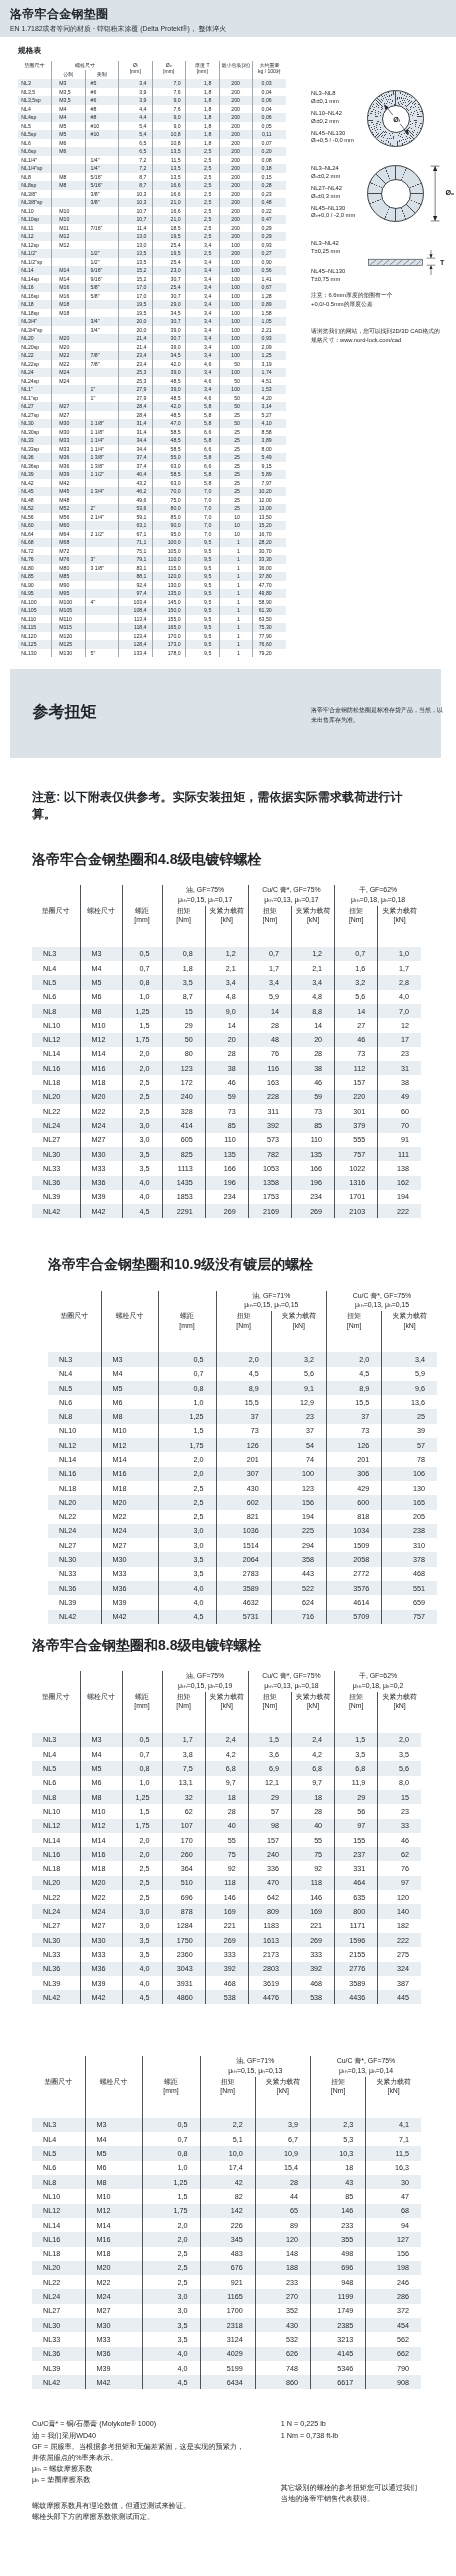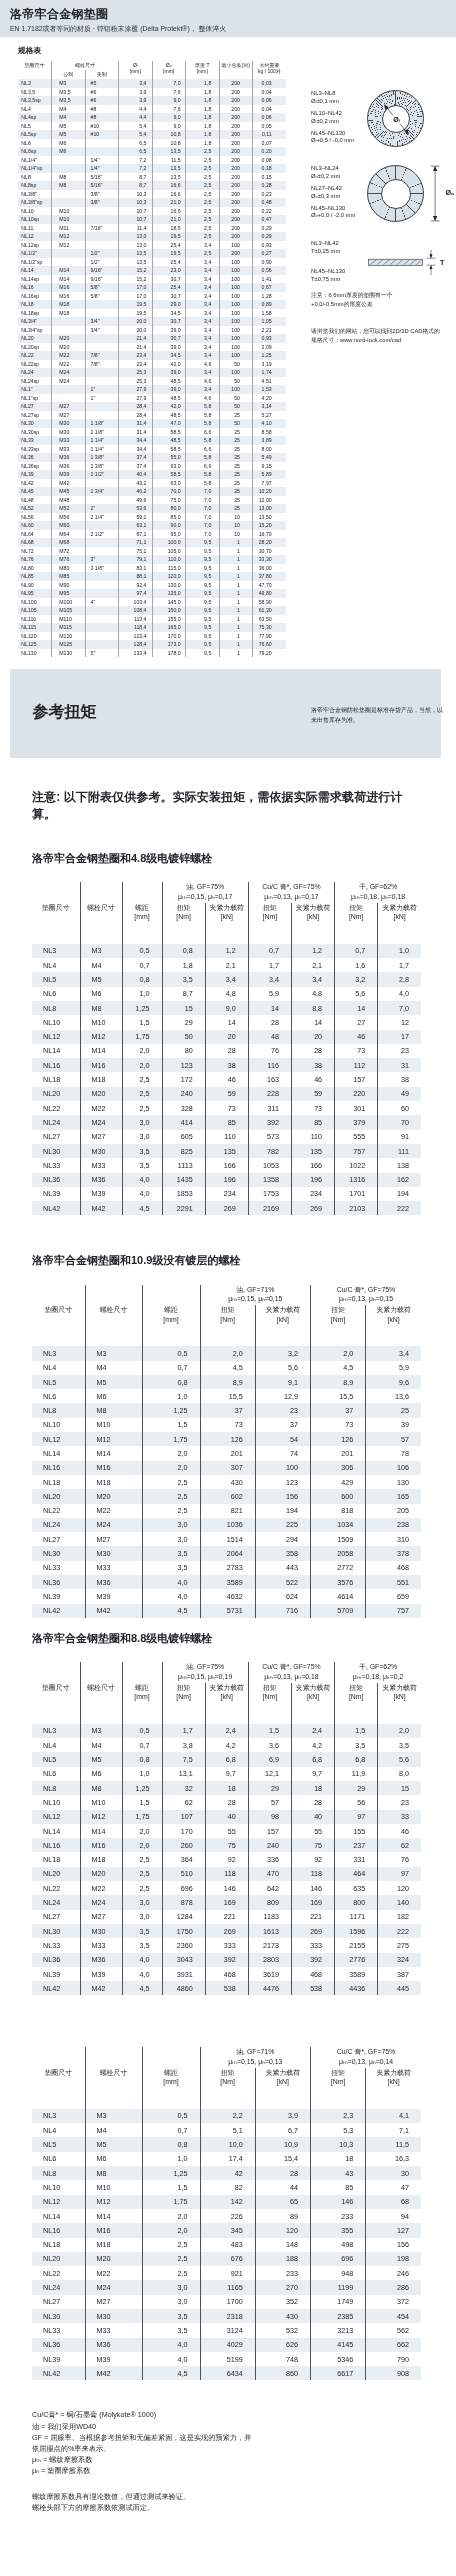--- a/index.html
+++ b/index.html
@@ -55,22 +55,22 @@
   .profile-block{display:flex;margin-top:16.5px;margin-left:1.1px;}
   .tnote{position:absolute;top:230px;left:25px;font-size:5.8px;line-height:1.45;}
   .cadnote{position:absolute;top:266px;left:25px;width:131px;font-size:5.8px;line-height:1.5;}
   .stocknote{position:absolute;top:645px;left:25px;width:133px;font-size:6px;line-height:1.6;}
   
   .banner{margin-top:12px;margin-left:10px;width:431px;height:89px;background:var(--band_bg);padding:33px 0 0 22.6px;}
   .banner h2{font-size:16px;font-weight:700;}
   .banner .bsub{font-size:8.8px;margin-top:3.3px;}
   .indent{margin-left:32px;width:392px;}
   .note{margin-top:31px;font-size:12px;font-weight:700;letter-spacing:0.1px;}
-  .ttitle{font-size:11px;font-weight:700;}
-  .t1{margin-top:27.5px;} .t2{margin-top:38px;} .t3{margin-top:13px;} .t4{margin-top:52px;}
+  .ttitle{font-size:14px;font-weight:700;}
+  .t1{margin-top:27.5px;} .t2{margin-top:38px;margin-left:16px;} .t3{margin-top:13px;} .t4{margin-top:52px;}
   .torque{width:389px;table-layout:fixed;font-size:7.2px;margin-top:16.5px;}
   .torque th{font-weight:400;font-size:6.9px;text-align:center;line-height:1.35;}
   .torque th,.torque td{border-left:0.6px solid var(--rule_dark);}
   .torque tr>*:first-child{border-left:none;}
   .torque .r1 th{height:20.4px;vertical-align:top;padding-top:0;}
   .torque .r1 .e{border-bottom:none;}
   .torque .r2 th{vertical-align:top;padding-bottom:15.4px;height:41px;}
   .cols9 .e1{width:48px;} .cols9 .e2{width:42px;} .cols9 .e3{width:40px;}
   .cols7 .e1{width:53px;} .cols7 .e2{width:57px;} .cols7 .e3{width:58px;}
   .torque td{height:14.3px;white-space:nowrap;}
@@ -1911,17 +1911,22 @@
         <div>Cu/C膏* = 铜/石墨膏 (Molykote® 1000)</div>
         <div>油 = 我们采用WD40</div>
         <div>GF = 屈服率。当根据参考扭矩和无偏差紧固，这是实现的预紧力，并依屈服点的%率来表示。</div>
         <div>μₜₕ = 螺纹摩擦系数</div>
         <div>μₕ = 垫圈摩擦系数</div>
         <div class="fn-para">
           <div>螺纹摩擦系数具有理论数值，但通过测试来验证。</div>
           <div>螺栓头部下方的摩擦系数依测试而定。</div>
         </div>
       </div>
+      <div class="fn-right">
+        <div>1 N = 0,225 lb</div>
+        <div>1 Nm = 0,738 ft-lb</div>
+        <div class="fn-para-r">其它级别的螺栓的参考扭矩您可以通过我们当地的洛帝牢销售代表获得。</div>
+      </div>
     </div>
   </div>
 
 </div>
 
 
 </body></html>

